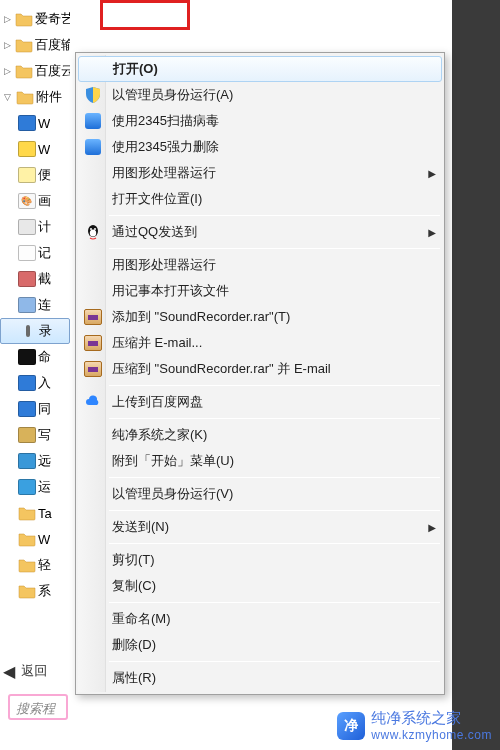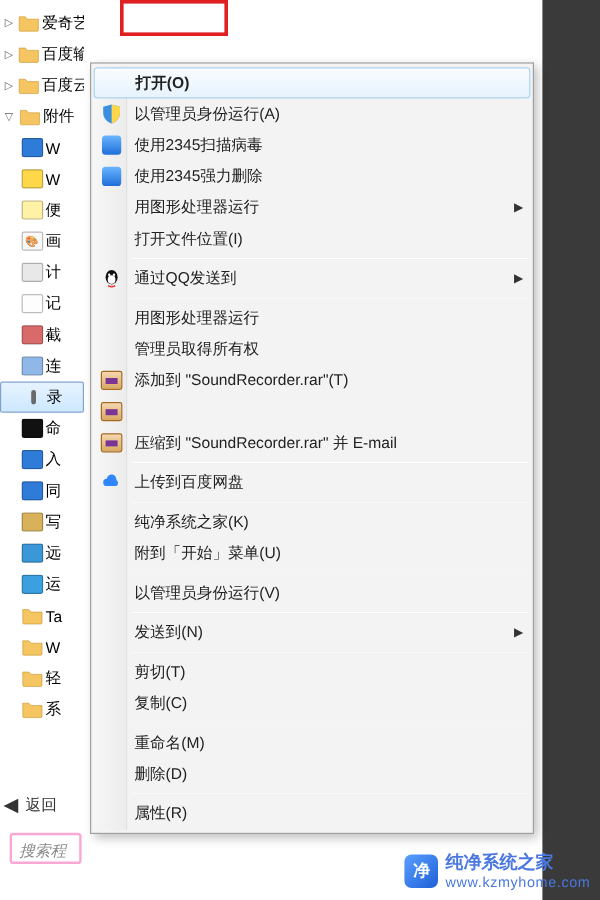--- a/index.html
+++ b/index.html
@@ -165,21 +165,21 @@
     position: absolute;
     right: 8px;
     bottom: 8px;
     display: flex;
     align-items: center;
     gap: 6px;
     font-size: 14px;
     color: #2b63d8;
     z-index: 30;
   }
-  .watermark .main { font-size: 15px; color: #4a78e0; font-weight: bold; }
+  .watermark .main { font-size: 15px; color: #4a78e0; font-weight: normal; }
   .watermark .url { color: #4a78e0; font-size: 12px; letter-spacing: 0.5px; text-align: right; }
   .watermark .logo {
      width: 28px; height: 28px; border-radius: 6px;
      background: linear-gradient(135deg,#5aa0ff,#1e5fd8);
      display:flex;align-items:center;justify-content:center;
      color:#fff; font-weight:bold;
   }
   
   .folder-svg { fill: #f4c560; stroke:#c8922e; stroke-width:0.5; }
   .winrar-bg { background: linear-gradient(#f5d7b0,#d8a862); border:1px solid #a66a1e; border-radius:2px; width:18px;height:16px; position:relative;}
@@ -399,32 +399,33 @@
         </svg>
       </span>
       <span>通过QQ发送到</span>
       <span class="sub">▶</span>
     </div>
     <div class="cm-sep"></div>
     <div class="cm-row">
       <span>用图形处理器运行</span>
     </div>
     <div class="cm-row">
-      <span>管理员取得所有权</span>
+      <span>用记事本打开该文件</span>
     </div>
     <div class="cm-row">
       <span class="cm-icon">
         <div class="winrar-bg"></div>
       </span>
       <span>添加到 "SoundRecorder.rar"(T)</span>
     </div>
     <div class="cm-row">
       <span class="cm-icon">
         <div class="winrar-bg"></div>
       </span>
+      <span>压缩并 E-mail...</span>
     </div>
     <div class="cm-row">
       <span class="cm-icon">
         <div class="winrar-bg"></div>
       </span>
       <span>压缩到 "SoundRecorder.rar" 并 E-mail</span>
     </div>
     <div class="cm-sep"></div>
     <div class="cm-row">
       <span class="cm-icon">

